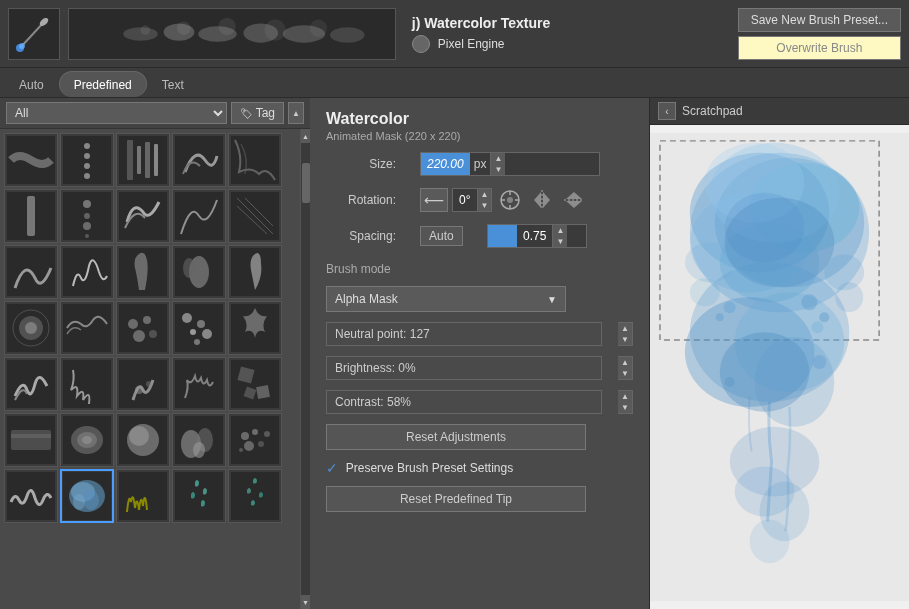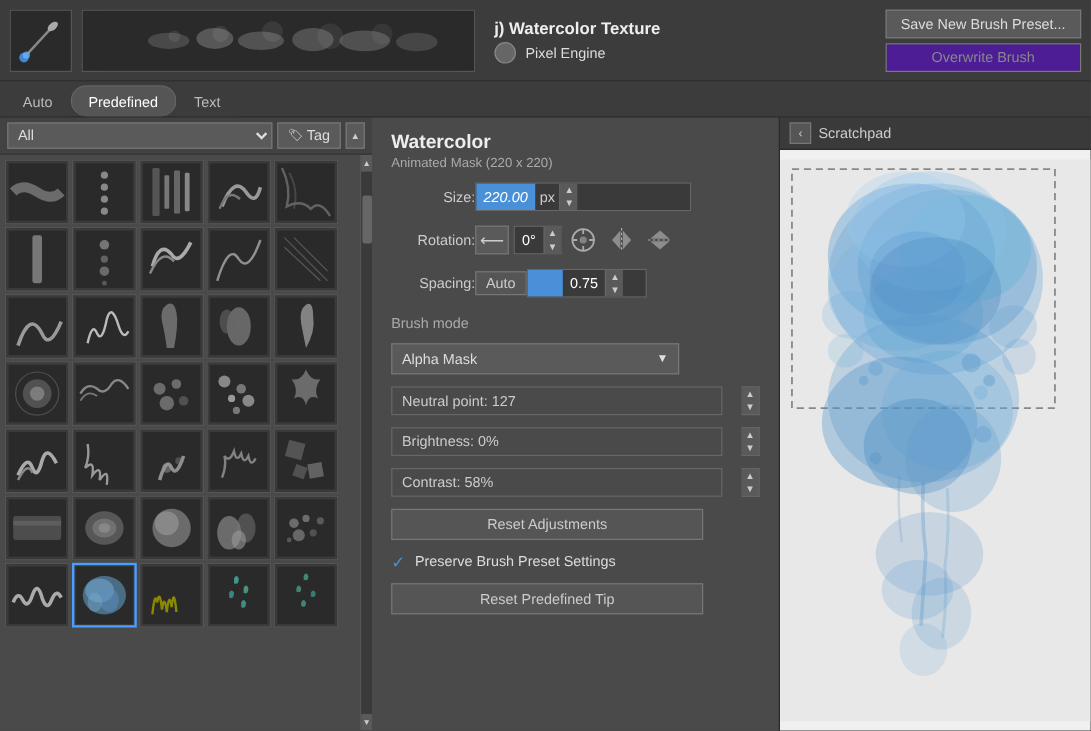--- a/index.html
+++ b/index.html
@@ -82,21 +82,21 @@
       background: #5a5a5a;
       border: 1px solid #777;
       color: #ddd;
       padding: 4px 12px;
       cursor: pointer;
       font-size: 12px;
       white-space: nowrap;
     }
     .save-btn.disabled {
       color: #888;
-      background: #4c1d95;
+      background: #fef9c3;
       cursor: default;
     }
 
     
     .tab-bar {
       display: flex;
       background: #3c3c3c;
       height: 30px;
       align-items: flex-end;
       padding: 0 4px;
@@ -216,21 +216,21 @@
     }
     .brush-settings-subtitle {
       font-size: 11px;
       color: #aaa;
       margin-top: 2px;
     }
 
     .setting-row {
       display: flex;
       align-items: center;
-      gap: 0;
+      gap: 24px;
     }
     .setting-label {
       width: 70px;
       color: #ccc;
       font-size: 12px;
       text-align: right;
       flex-shrink: 0;
     }
 
     .num-input-group {

